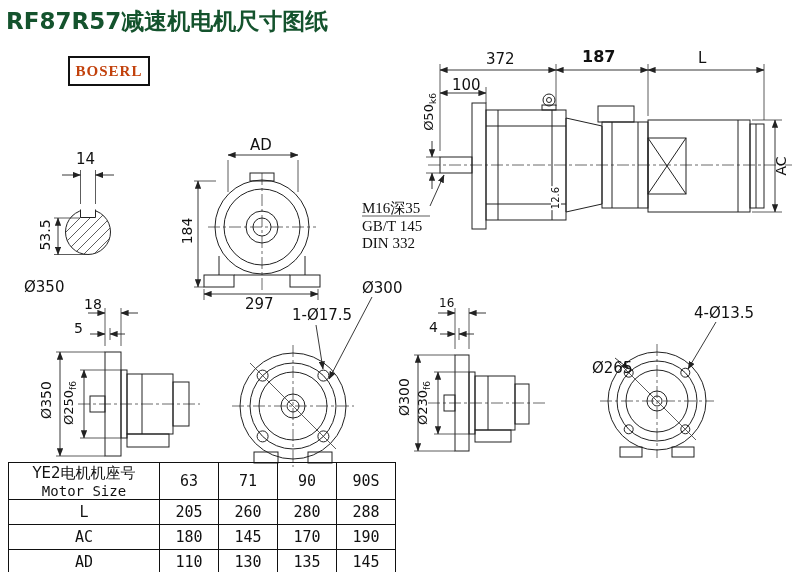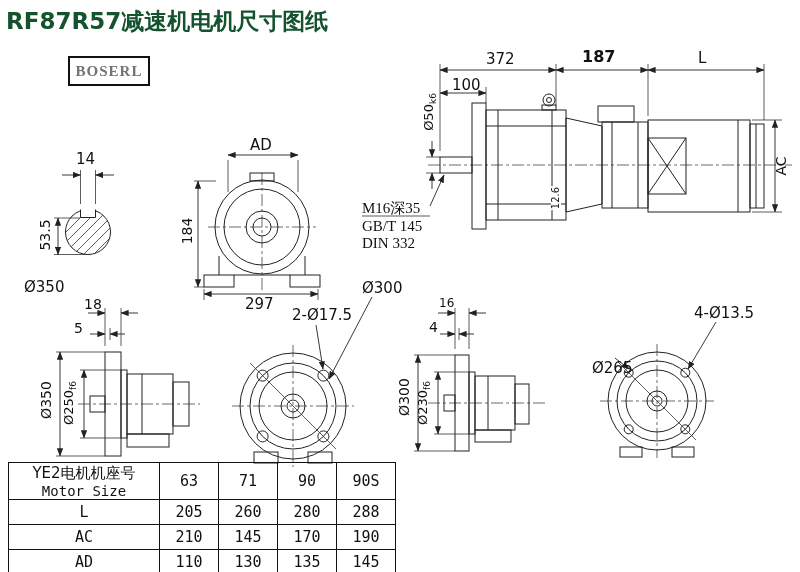--- a/index.html
+++ b/index.html
@@ -11,21 +11,21 @@
   svg .dim{stroke:#222;fill:none;stroke-width:0.9;}
   .lbl{position:absolute;white-space:nowrap;font-size:15px;color:#111;line-height:1;}
   .rot{transform:translate(-50%,-50%) rotate(-90deg);transform-origin:center center;}
   .serif{font-family:"Liberation Serif","DejaVu Serif",serif;}
   .wbg{background:#fff;padding:0 1px;}
   .sub{font-size:9px;vertical-align:sub;}
   .small{font-size:10px;}
   #page-title{position:absolute;left:6px;top:6px;font-size:23px;font-weight:bold;color:#14532d;}
   #logo-box{position:absolute;left:68px;top:56px;width:78px;height:26px;border:2px solid #111;
             display:flex;align-items:center;justify-content:center;}
-  #logo-box span{color:#737373;font-weight:bold;font-size:15px;letter-spacing:1px;
+  #logo-box span{color:#c2410c;font-weight:bold;font-size:15px;letter-spacing:1px;
                  font-family:"Liberation Serif","DejaVu Serif",serif;}
   #spec-table{position:absolute;left:8px;top:462px;border-collapse:collapse;table-layout:fixed;}
   #spec-table td{border:1.2px solid #111;text-align:center;vertical-align:middle;padding:0;
                  font-family:"DejaVu Sans Mono","Liberation Mono",monospace;font-size:15px;height:24px;}
   #spec-table td.c0{width:150px;}
   #spec-table td.cv{width:58px;}
   #spec-table tr.hdr td{height:36px;}
   .hdr-cn{font-family:"DejaVu Sans",sans-serif;font-size:15px;}
   .hdr-en{font-family:"DejaVu Sans Mono","Liberation Mono",monospace;font-size:14px;}
 </style>
@@ -246,21 +246,21 @@
 
   <div class="lbl" style="left:76px;top:152px">14</div>
   <div class="lbl rot" style="left:45px;top:235px;font-size:14px">53.5</div>
   <div class="lbl" style="left:24px;top:280px">Ø350</div>
 
   <div class="lbl" style="left:250px;top:138px">AD</div>
   <div class="lbl rot" style="left:187px;top:231px;font-size:14px">184</div>
   <div class="lbl" style="left:245px;top:297px">297</div>
 
   <div class="lbl" style="left:362px;top:281px">Ø300</div>
-  <div class="lbl" style="left:292px;top:308px">2-Ø17.5</div>
+  <div class="lbl" style="left:292px;top:308px">1-Ø17.5</div>
   <div class="lbl" style="left:84px;top:297px;font-size:14px">18</div>
   <div class="lbl" style="left:74px;top:321px;font-size:14px">5</div>
   <div class="lbl rot" style="left:46px;top:400px;font-size:14px">Ø350</div>
   <div class="lbl rot" style="left:70px;top:403px;font-size:13px">
     <span>Ø250</span><span class="sub">f6</span>
   </div>
 
   <div class="lbl" style="left:439px;top:297px;font-size:12px">16</div>
   <div class="lbl" style="left:429px;top:320px;font-size:14px">4</div>
   <div class="lbl rot" style="left:404px;top:397px;font-size:14px">Ø300</div>
@@ -284,21 +284,21 @@
     </tr>
     <tr>
       <td class="c0">L</td>
       <td class="cv">205</td>
       <td class="cv">260</td>
       <td class="cv">280</td>
       <td class="cv">288</td>
     </tr>
     <tr>
       <td class="c0">AC</td>
-      <td class="cv">210</td>
+      <td class="cv">180</td>
       <td class="cv">145</td>
       <td class="cv">170</td>
       <td class="cv">190</td>
     </tr>
     <tr>
       <td class="c0">AD</td>
       <td class="cv">110</td>
       <td class="cv">130</td>
       <td class="cv">135</td>
       <td class="cv">145</td>

